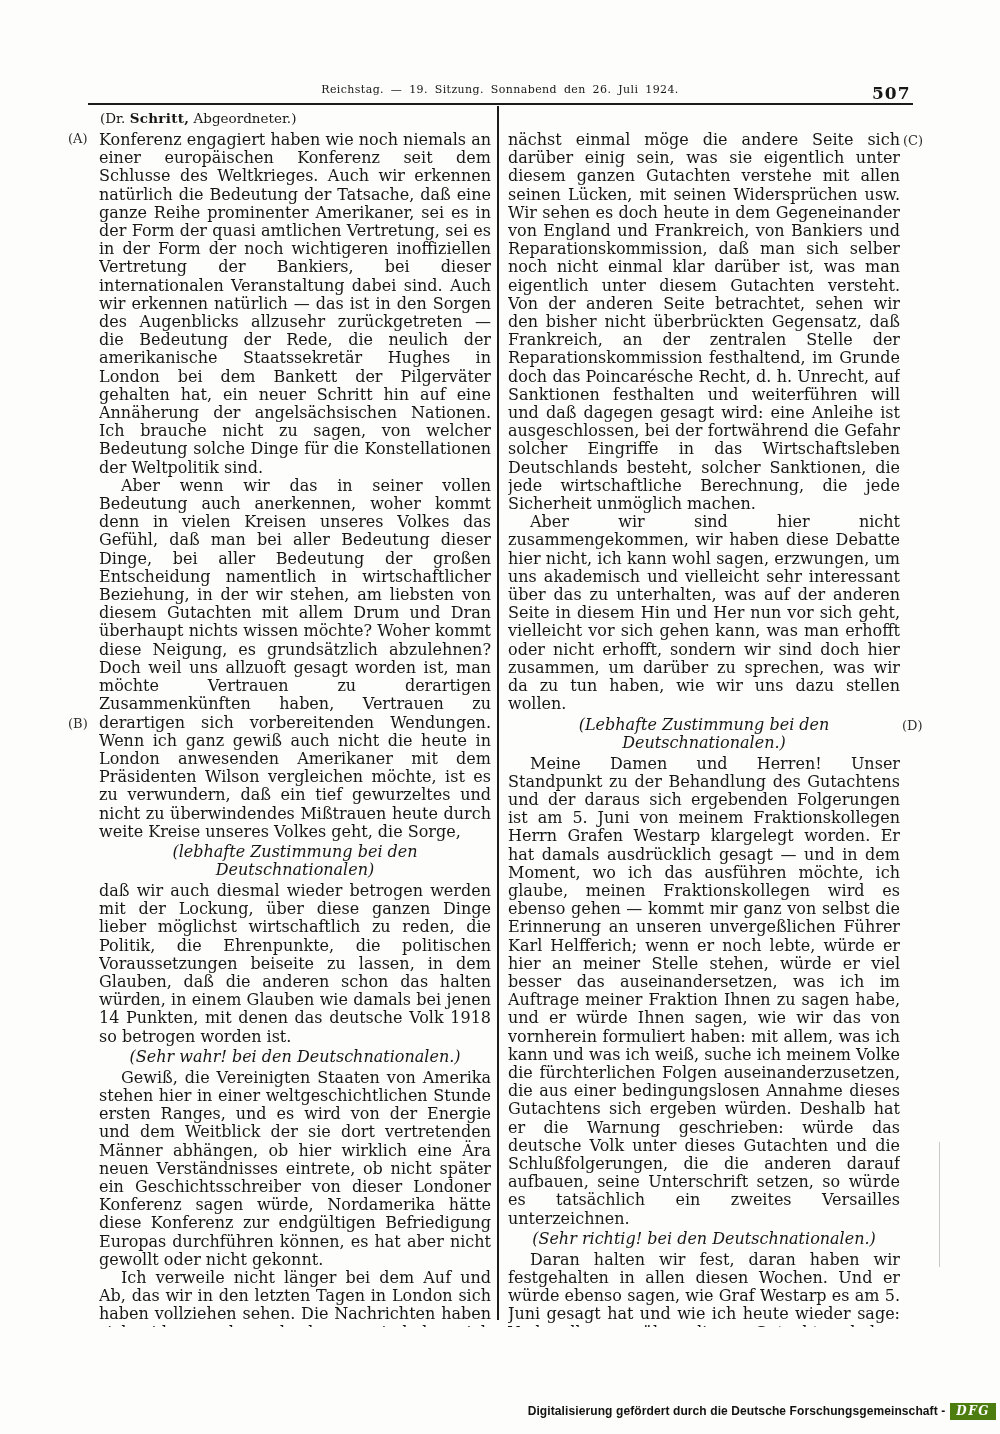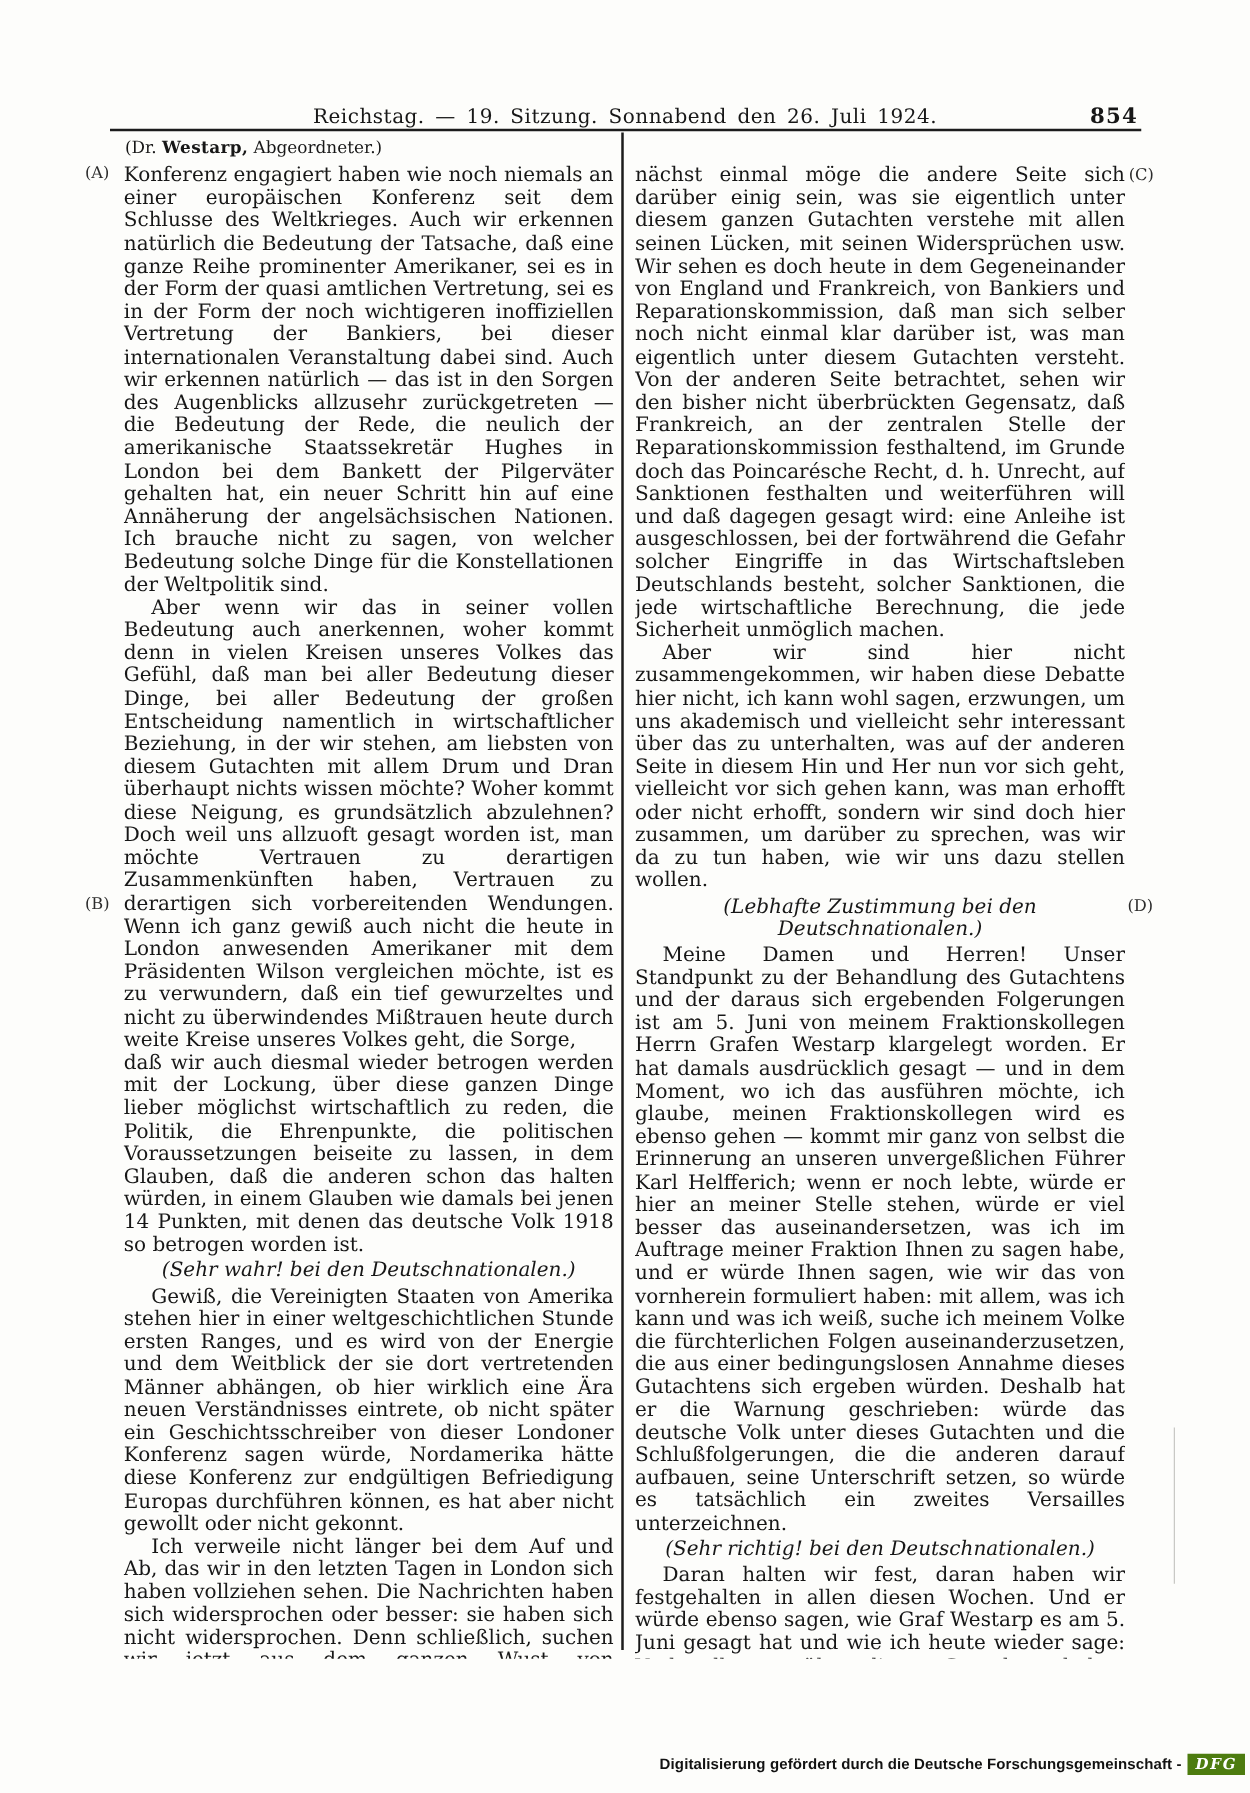--- a/index.html
+++ b/index.html
@@ -7,21 +7,21 @@
     position:relative;
     width:1000px;height:1434px;
     background:#fdfdfb;
     font-family:"DejaVu Serif","Liberation Serif",serif;
     color:#171717;
     overflow:hidden;
   }
   
   .header-title{
     position:absolute;top:83px;left:0;right:0;
-    text-align:center;font-size:16px;letter-spacing:.4px;
+    text-align:center;font-size:11px;letter-spacing:.4px;
     word-spacing:3px;
   }
   .page-number{
     position:absolute;top:83px;left:872px;
     font-size:17px;font-weight:bold;letter-spacing:1px;
   }
   .header-rule{
     position:absolute;top:103px;left:88px;width:825px;height:2px;
     background:#1c1c1c;
   }
@@ -77,33 +77,34 @@
     font-family:"DejaVu Serif","Liberation Serif",serif;
     padding:1px 6px 2px 6px;letter-spacing:1.5px;line-height:14px;
   }
 </style>
 </head>
 <body>
 
 <div class="page">
 
   <div class="header-title">Reichstag. — 19. Sitzung.  Sonnabend den 26. Juli 1924.</div>
-  <div class="page-number">854</div>
+  <div class="page-number">507</div>
   <div class="header-rule"></div>
 
-  <div class="speaker-line"><span>(Dr. </span><span class="speaker-name">Westarp,</span><span> Abgeordneter.)</span></div>
+  <div class="speaker-line"><span>(Dr. </span><span class="speaker-name">Schritt,</span><span> Abgeordneter.)</span></div>
 
   <div class="margin-label ml-a">(A)</div>
   <div class="margin-label ml-b">(B)</div>
   <div class="margin-label ml-c">(C)</div>
   <div class="margin-label ml-d">(D)</div>
 
   <div class="col col-left">
     <p class="cont">Konferenz engagiert haben wie noch niemals an einer europäischen Konferenz seit dem Schlusse des Weltkrieges. Auch wir erkennen natürlich die Bedeutung der Tatsache, daß eine ganze Reihe prominenter Amerikaner, sei es in der Form der quasi amtlichen Vertretung, sei es in der Form der noch wichtigeren inoffiziellen Vertretung der Bankiers, bei dieser internationalen Veranstaltung dabei sind. Auch wir erkennen natürlich — das ist in den Sorgen des Augenblicks allzusehr zurückgetreten — die Bedeutung der Rede, die neulich der amerikanische Staatssekretär Hughes in London bei dem Bankett der Pilgerväter gehalten hat, ein neuer Schritt hin auf eine Annäherung der angelsächsischen Nationen. Ich brauche nicht zu sagen, von welcher Bedeutung solche Dinge für die Konstellationen der Weltpolitik sind.</p>
     <p class="ind">Aber wenn wir das in seiner vollen Bedeutung auch anerkennen, woher kommt denn in vielen Kreisen unseres Volkes das Gefühl, daß man bei aller Bedeutung dieser Dinge, bei aller Bedeutung der großen Entscheidung namentlich in wirtschaftlicher Beziehung, in der wir stehen, am liebsten von diesem Gutachten mit allem Drum und Dran überhaupt nichts wissen möchte? Woher kommt diese Neigung, es grundsätzlich abzulehnen? Doch weil uns allzuoft gesagt worden ist, man möchte Vertrauen zu derartigen Zusammenkünften haben, Vertrauen zu derartigen sich vorbereitenden Wendungen. Wenn ich ganz gewiß auch nicht die heute in London anwesenden Amerikaner mit dem Präsidenten Wilson vergleichen möchte, ist es zu verwundern, daß ein tief gewurzeltes und nicht zu überwindendes Mißtrauen heute durch weite Kreise unseres Volkes geht, die Sorge,</p>
+    <p class="inj">(lebhafte Zustimmung bei den Deutschnationalen)</p>
     <p class="cont">daß wir auch diesmal wieder betrogen werden mit der Lockung, über diese ganzen Dinge lieber möglichst wirtschaftlich zu reden, die Politik, die Ehrenpunkte, die politischen Voraussetzungen beiseite zu lassen, in dem Glauben, daß die anderen schon das halten würden, in einem Glauben wie damals bei jenen 14 Punkten, mit denen das deutsche Volk 1918 so betrogen worden ist.</p>
     <p class="inj">(Sehr wahr! bei den Deutschnationalen.)</p>
     <p class="ind">Gewiß, die Vereinigten Staaten von Amerika stehen hier in einer weltgeschichtlichen Stunde ersten Ranges, und es wird von der Energie und dem Weitblick der sie dort vertretenden Männer abhängen, ob hier wirklich eine Ära neuen Verständnisses eintrete, ob nicht später ein Geschichtsschreiber von dieser Londoner Konferenz sagen würde, Nordamerika hätte diese Konferenz zur endgültigen Befriedigung Europas durchführen können, es hat aber nicht gewollt oder nicht gekonnt.</p>
     <p class="ind">Ich verweile nicht länger bei dem Auf und Ab, das wir in den letzten Tagen in London sich haben vollziehen sehen. Die Nachrichten haben sich widersprochen oder besser: sie haben sich nicht widersprochen. Denn schließlich, suchen wir jetzt aus dem ganzen Wust von Communiqués, Korrespondentenmitteilungen und dergleichen den Tatbestand herauszuholen, so ist er höchst einfach. Zustandegekommen ist bis heute pure noch nichts.</p>
     <p class="inj">(Sehr richtig! bei den Deutschnationalen.)</p>
 
   </div>
 
   <div class="col-divider"></div>
 

